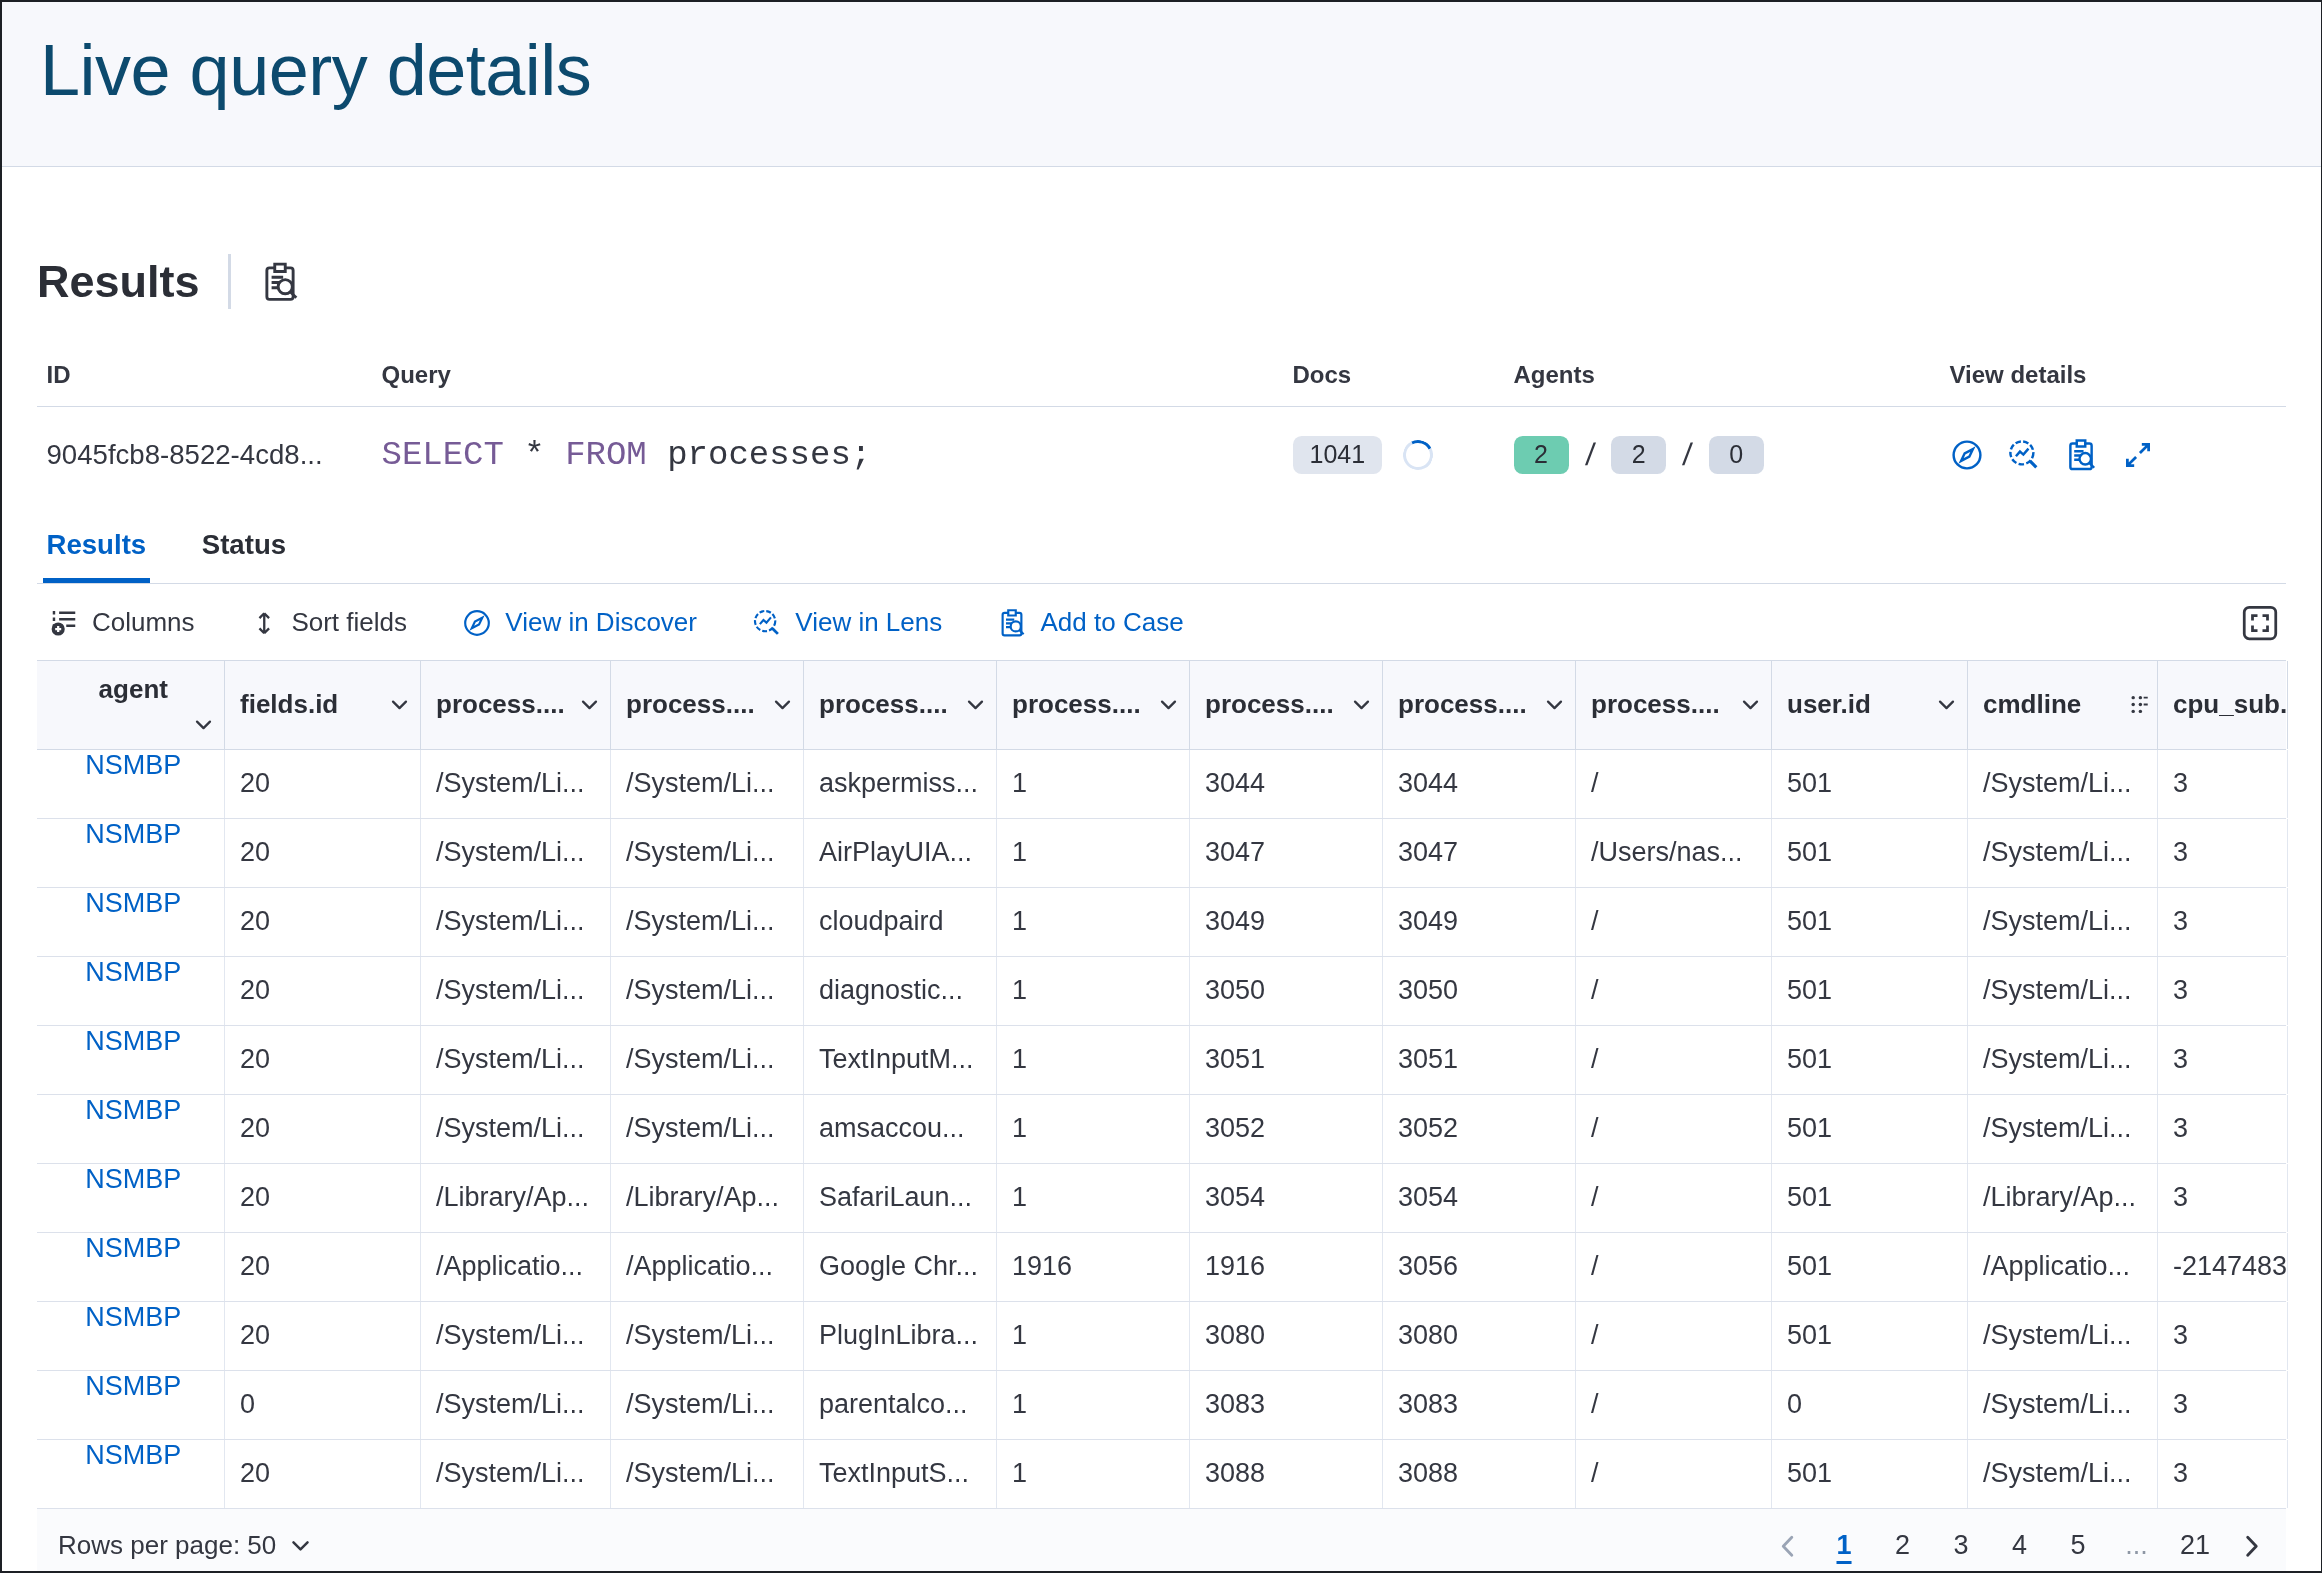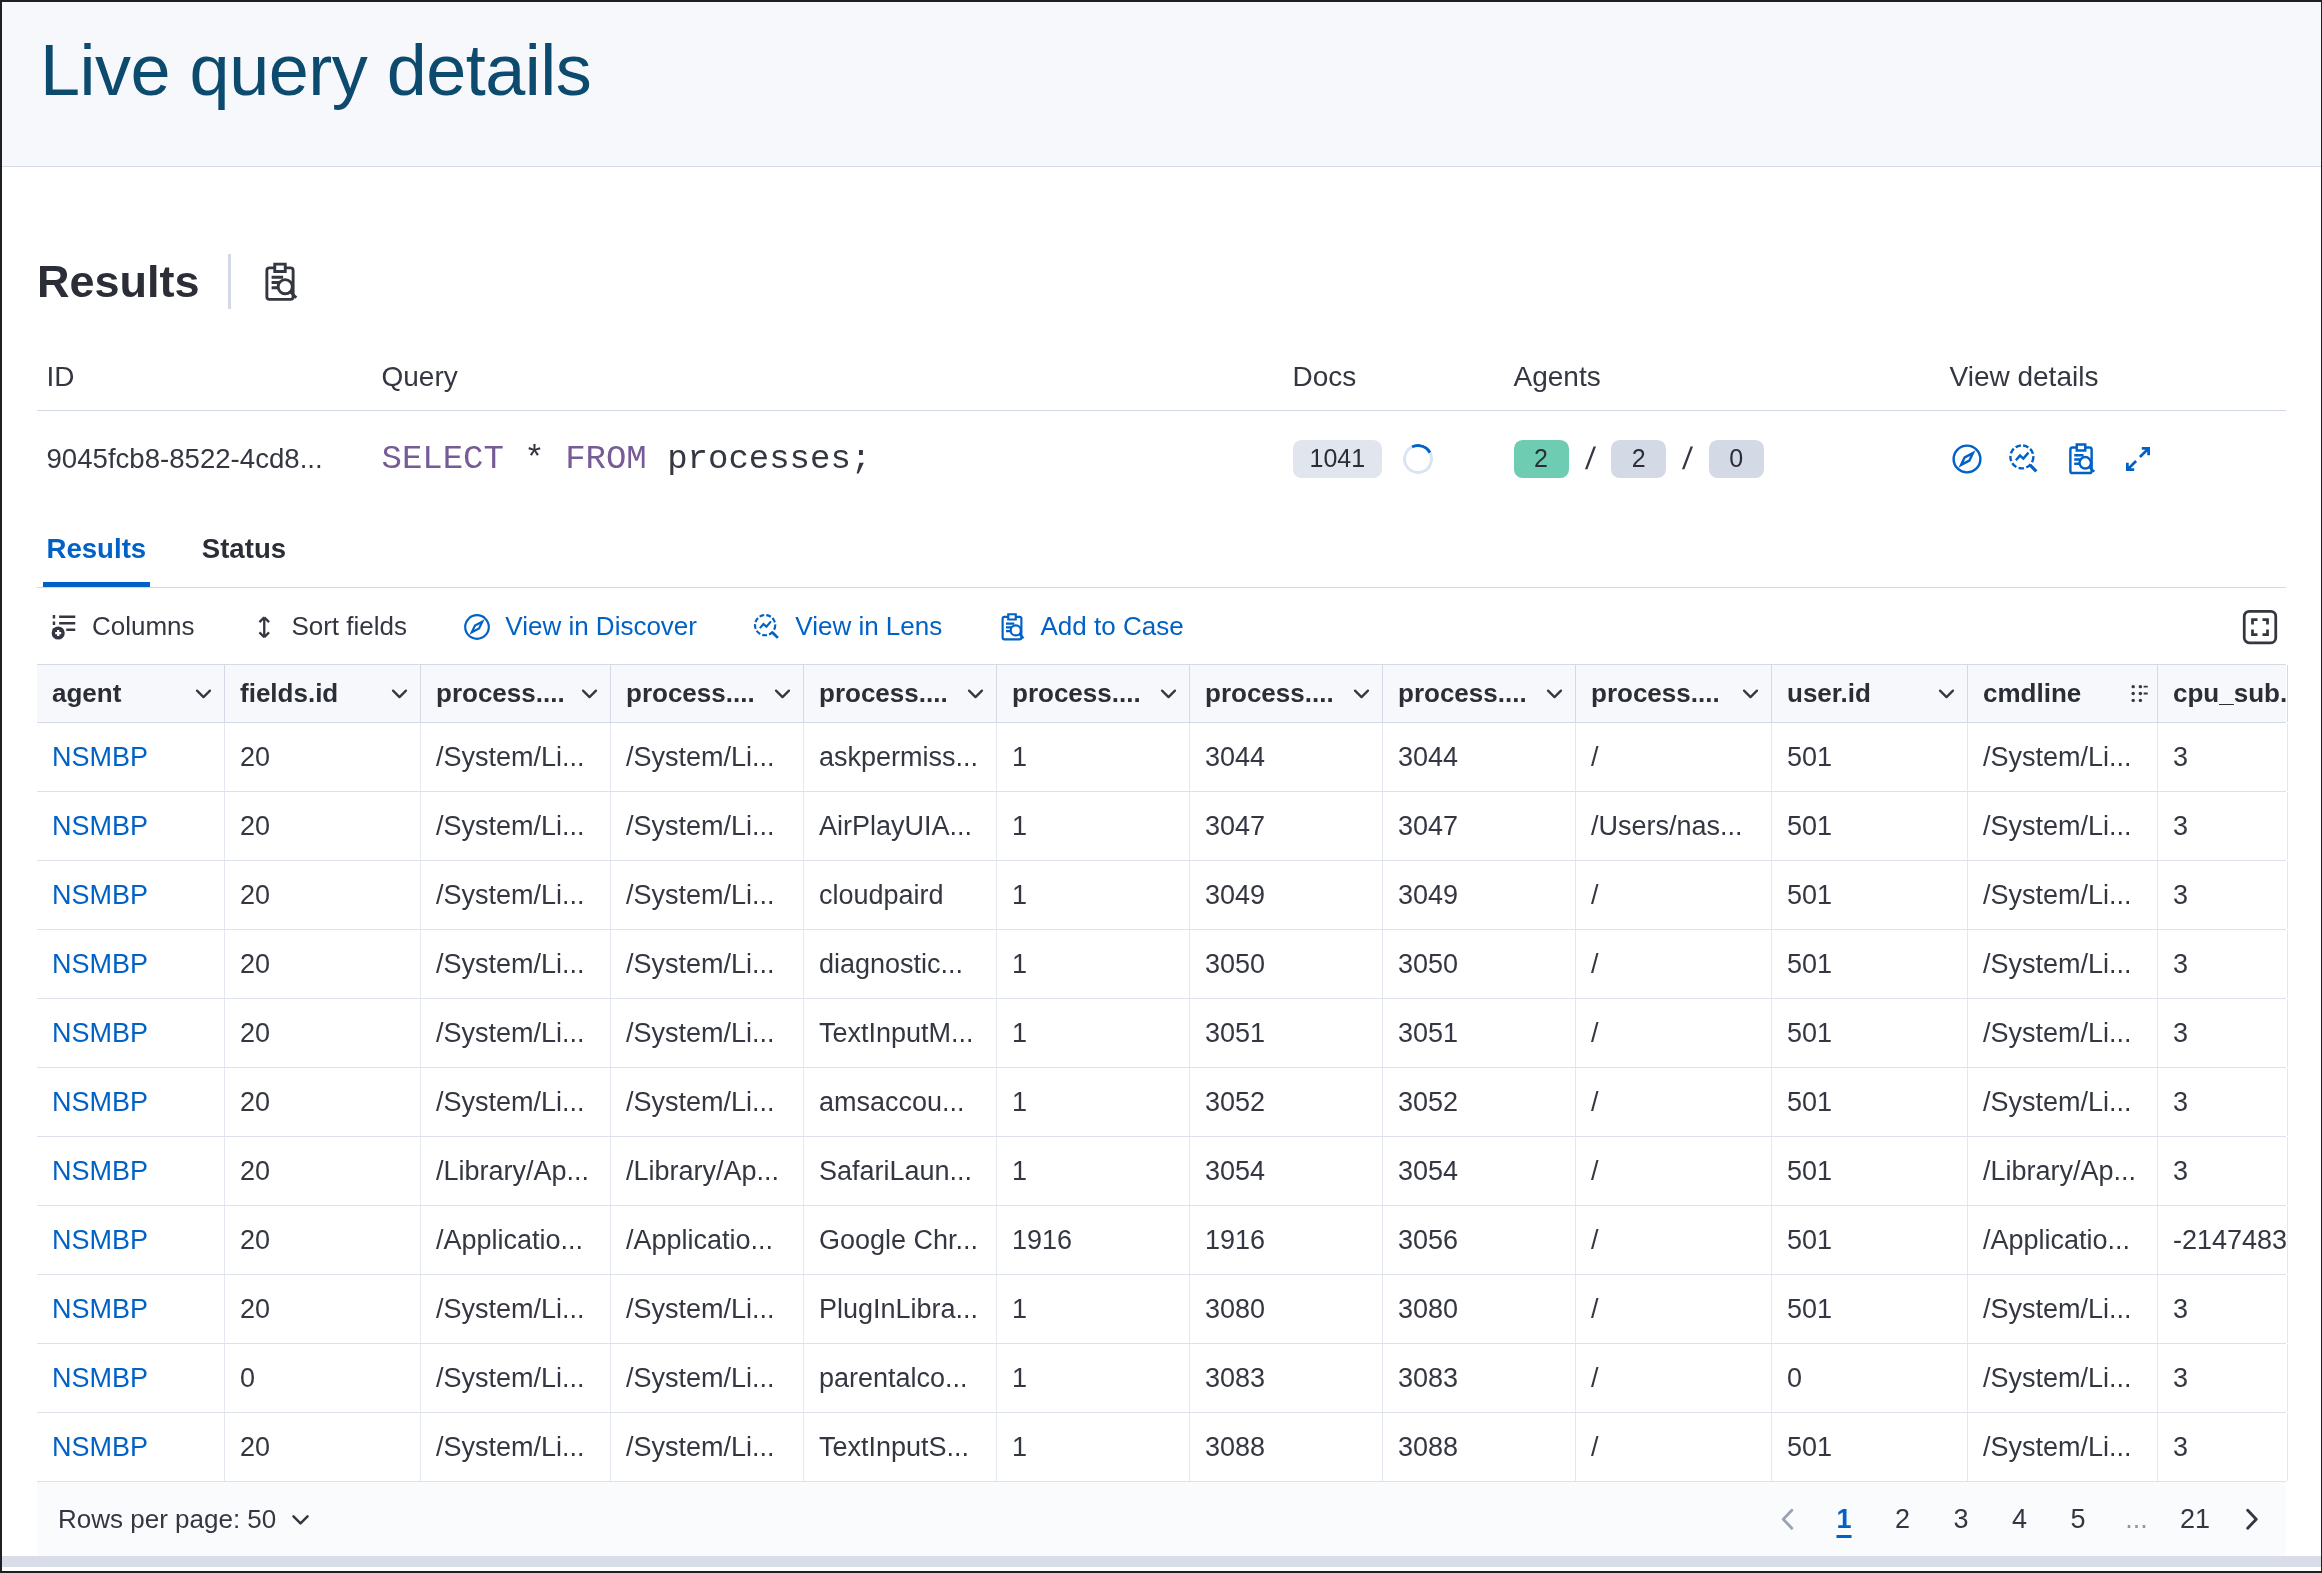--- a/index.html
+++ b/index.html
@@ -25,21 +25,21 @@
   
   .content { padding: 0 35px; }
   .results-row { display: flex; align-items: center; gap: 28.5px; margin-top: 86px; height: 57px; }
   .results-row h2 { margin: 0; font-size: 45px; font-weight: 700; color: #2b2e36; }
   .vdivider { width: 2.9px; height: 55px; background: #D3DAE6; }
   .icon-btn { background: none; border: none; padding: 0; cursor: pointer; color: #343741; display: inline-flex; align-items: center; }
   .icon-btn svg { display: block; }
 
   
   .summary-head { display: flex; margin-top: 51px; padding-bottom: 17px; border-bottom: 1.9px solid #D3DAE6; }
-  .summary-head .s-col { font-size: 28px; font-weight: 400; }
+  .summary-head .s-col { font-size: 24px; font-weight: 700; }
   .s-col { padding-left: 9.5px; }
   .sc-id { width: 335px; }
   .sc-query { width: 911px; }
   .sc-docs { width: 221px; }
   .sc-agents { width: 436px; }
   .sc-view { flex: 1; }
   .summary-row { display: flex; align-items: center; padding: 28.5px 0 30px 0; }
   .summary-row .sc-id { font-size: 27.6px; }
   .code { font-family: "Liberation Mono", "DejaVu Sans Mono", monospace; font-size: 34px; }
   .code .kw { color: #765B96; }
@@ -80,21 +80,21 @@
   .grid { border-top: 1.9px solid #D3DAE6; }
   .grid-header { display: flex; background: #F7F8FC; border-bottom: 1.9px solid #D3DAE6; }
   .gh-cell {
     display: flex; align-items: center; gap: 7.6px;
     padding: 13.3px 9.5px 13.3px 15px; font-size: 26px; font-weight: 700;
     border-right: 1.9px solid #D3DAE6; overflow: hidden; white-space: nowrap;
     flex: 0 0 auto; color: #2b2e36;
   }
   .gh-cell .chev { margin-left: auto; display: inline-flex; color: #343741; }
   .gh-cell .token-ic { display: inline-flex; color: #343741; margin-left: 3.8px; }
-  .col-0 { width: 188px; } .col-1 { width: 196px; }
+  .col-0 { width: 188px; flex-direction: column; } .col-1 { width: 196px; }
   .col-2 { width: 190px; } .col-3 { width: 193px; } .col-4 { width: 193px; }
   .col-5 { width: 193px; } .col-6 { width: 193px; } .col-7 { width: 193px; }
   .col-8 { width: 196px; } .col-9 { width: 196px; } .col-10 { width: 190px; gap: 41px; }
   .col-11 { flex: 1 1 auto !important; min-width: 130px; }
   .grid-row { display: flex; height: 69px; border-bottom: 1.9px solid #DCE1EB; }
   .g-cell {
     display: flex; align-items: center;
     padding: 0 9.5px 0 15px; font-size: 27px;
     border-right: 1.9px solid #E2E7F0; overflow: hidden; white-space: nowrap;
     flex: 0 0 auto; cursor: default;

